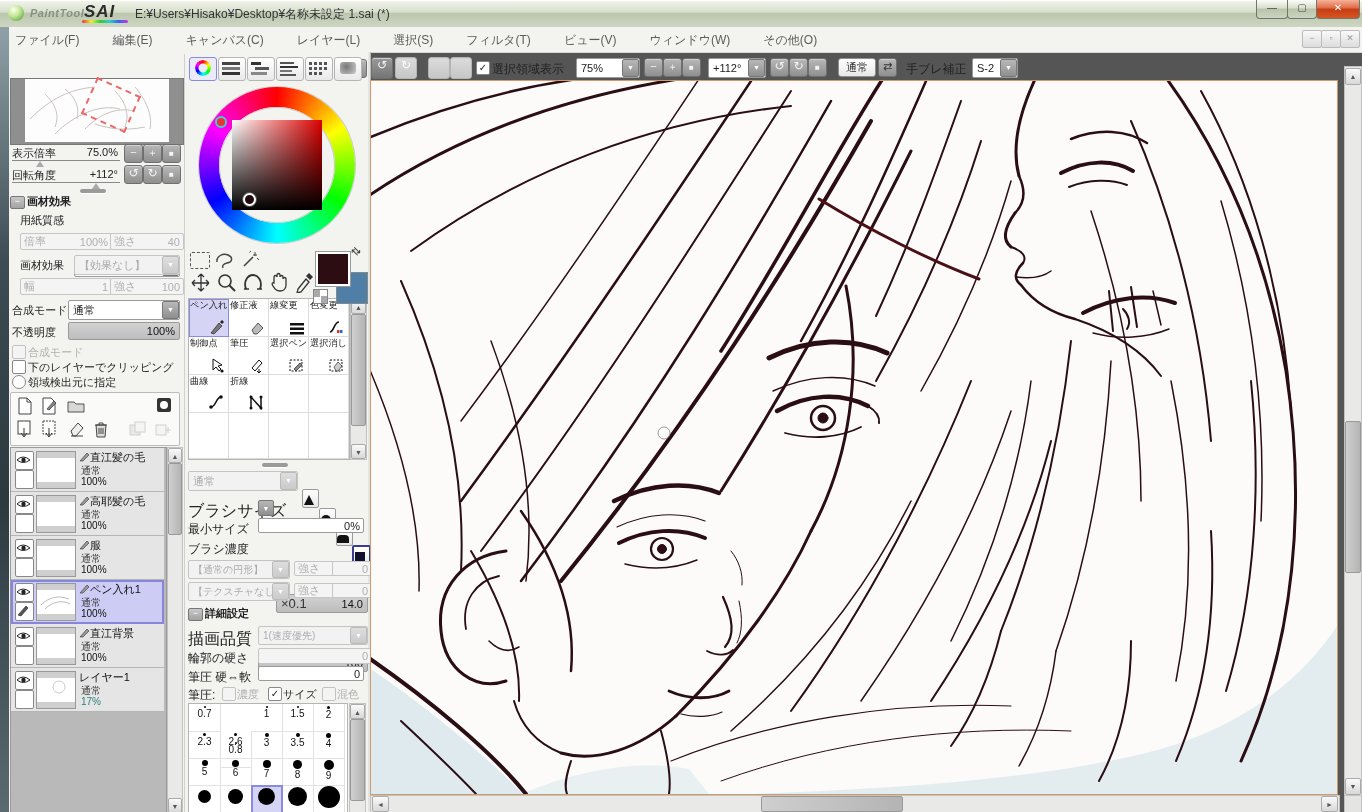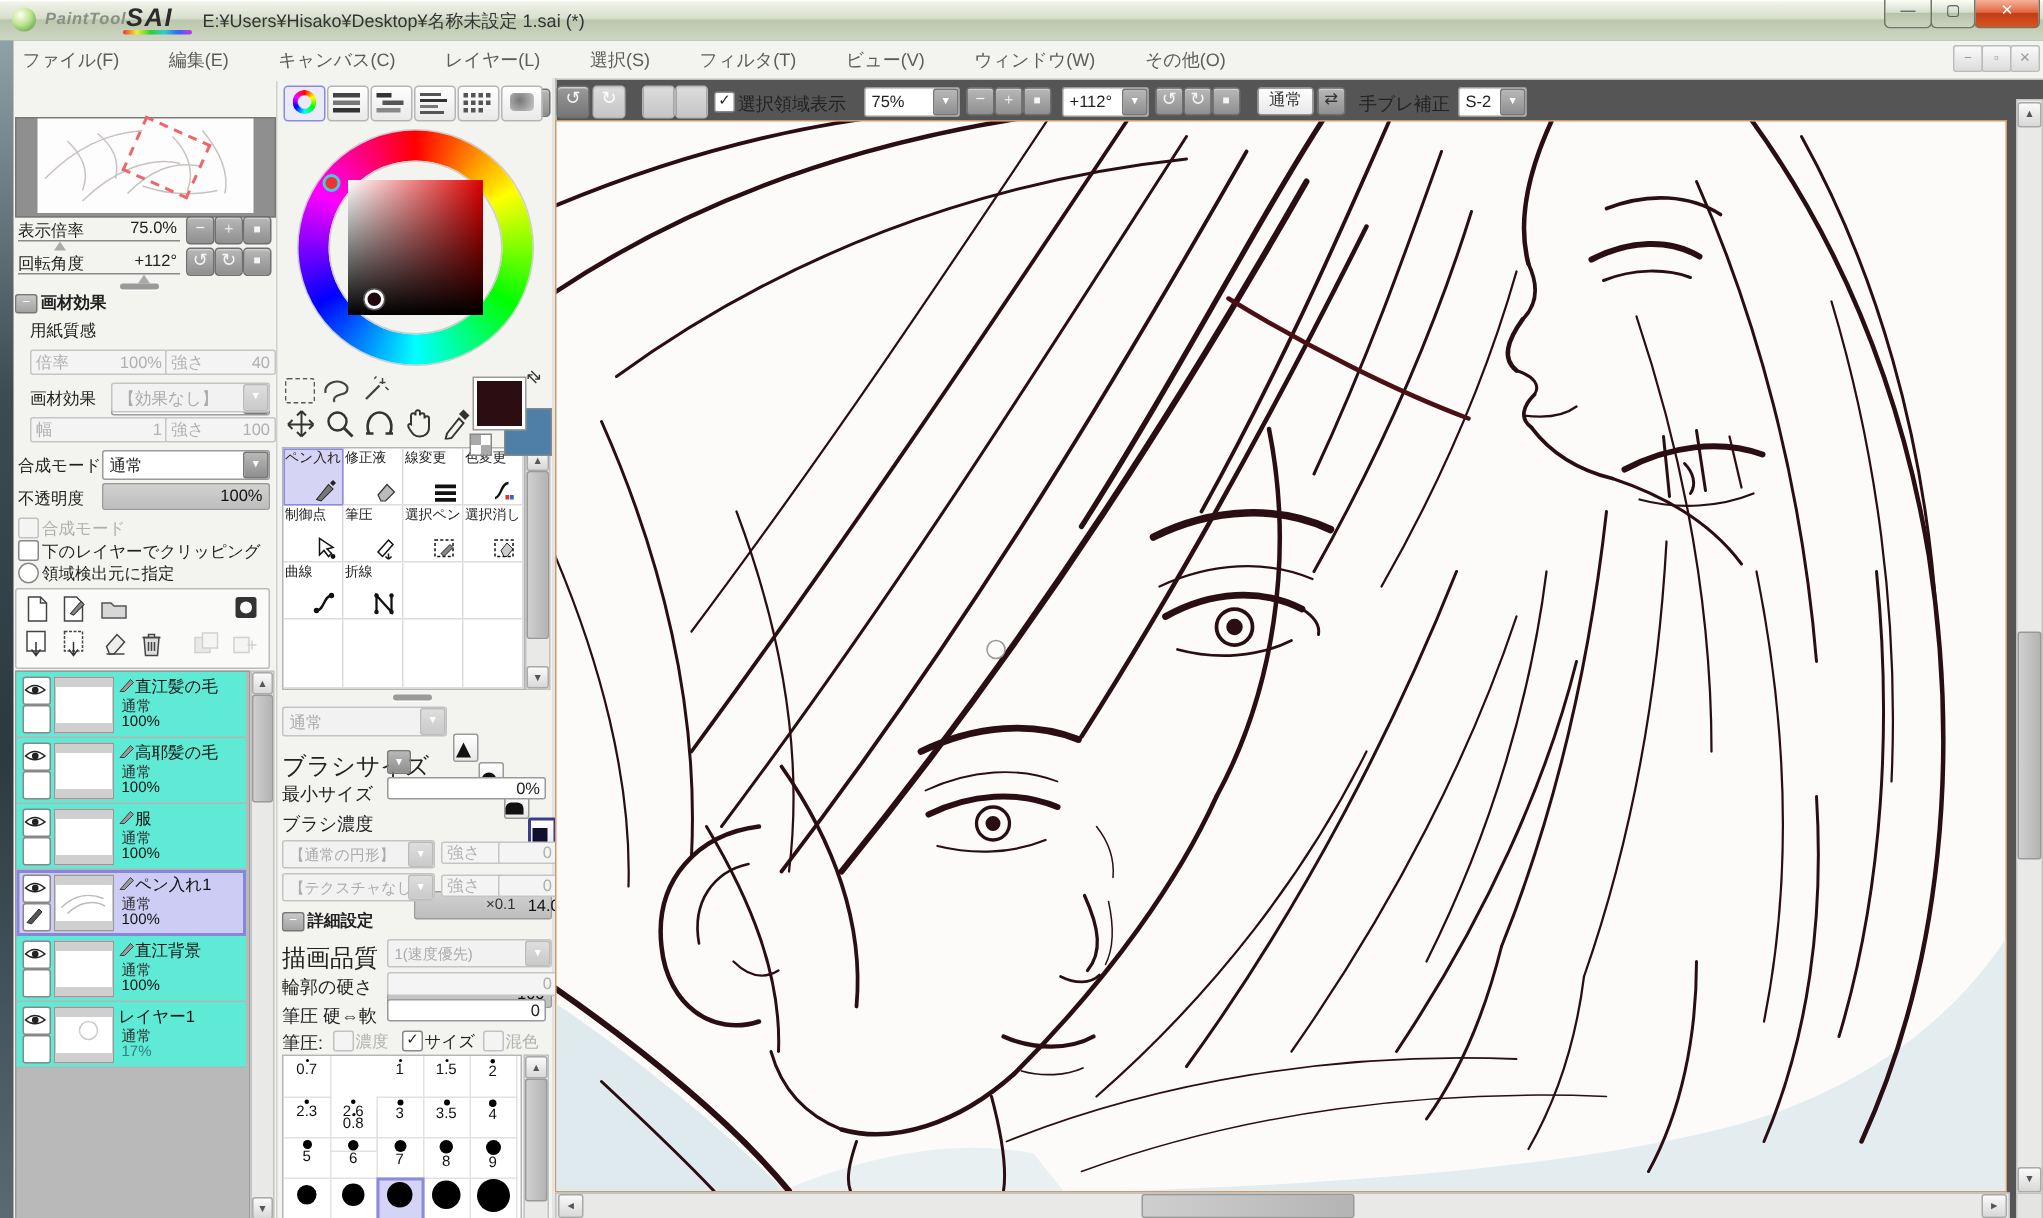--- a/index.html
+++ b/index.html
@@ -49,41 +49,41 @@
   .g-swap::after{content:"⇄";font-size:11px;color:#333;}
   .cb{width:12px;height:12px;border:1px solid #888;background:#fff;display:inline-block;
       text-align:center;line-height:11px;font-size:10px;color:#222;border-radius:2px;}
   .cb.checked::after{content:"✓";font-weight:bold;}
   .cb.dis{border-color:#c2c2c2;background:#f4f4f4;}
   .radio{width:12px;height:12px;border:1px solid #888;background:#fff;border-radius:50%;display:inline-block;}
   .lbl{color:#222;} .lbl.dis{color:#b0b0b0;}
   .slider{background:linear-gradient(#d2d2d2,#bdbdbd);border:1px solid #9a9a9a;border-radius:2px;
      position:relative;display:flex;align-items:center;}
   .slider .sval{flex:1;text-align:right;padding:0 4px;font-size:11px;color:#111;}
-  .slider .smul{padding:0 4px;font-size:10px;color:#333;margin-left:43px;}
+  .slider .smul{padding:0 4px;font-size:13px;color:#333;}
   .mini-box{border:1px solid #c6c6c6;background:#f4f4f4;color:#b0b0b0;border-radius:2px;
      display:flex;align-items:center;padding:0 3px;}
   .grip{width:26px;height:4px;background:#9a9a9a;border-radius:2px;margin:0 auto;box-shadow:0 1px 0 #fff;}
   
   #app-bg{left:0;top:52px;width:370px;height:760px;background:#f3f4f0;}
   #left-edge{left:0;top:27px;width:9px;height:785px;
      background:linear-gradient(180deg,#8fa0a6,#3c4c52 30%,#2c3a40 60%,#5a6a70);}
   #vsep1{left:184px;top:54px;width:1px;height:758px;background:#d0d0cc;}
   #vsep2{left:368px;top:52px;width:2px;height:760px;background:#e4e4e0;border-right:1px solid #b9b9b5;}
   
   #nav-thumb{left:10px;top:78px;width:172px;height:65px;background:#8f8f8f;border:1px solid #777;}
   #nav-art{left:14px;top:0px;width:144px;height:63px;background:#fdfdfd;}
   #nav-rect{left:62px;top:6px;width:44px;height:36px;border:2px dashed #e66;transform:rotate(24deg);}
   
   .hdr-toggle{width:13px;height:11px;background:linear-gradient(#c8c8c8,#a2a2a2);border:1px solid #777;
      border-radius:2px;color:#fff;font-size:9px;line-height:9px;text-align:center;}
   .hdr-toggle::after{content:"−";}
   
   #layer-list{left:10px;top:447px;width:155px;height:365px;background:#b9b9b9;border:1px solid #9a9a9a;}
-  .layer{position:absolute;left:0;width:153px;height:43px;background:#5eead4;border-bottom:1px solid #b5b5b5;}
+  .layer{position:absolute;left:0;width:153px;height:43px;background:#e5e5e5;border-bottom:1px solid #b5b5b5;}
   .layer.sel{background:#ccccf4;outline:2px solid #8886dc;outline-offset:-2px;}
   .layer .vis{position:absolute;left:4px;top:3px;width:17px;height:17px;border:1px solid #888;background:#fff;border-radius:2px;}
   .layer .vis2{position:absolute;left:4px;top:22px;width:17px;height:17px;border:1px solid #888;background:#fff;border-radius:2px;}
   .layer .thumb{position:absolute;left:25px;top:3px;width:38px;height:36px;background:#fff;border:1px solid #999;}
   .layer .thumb::before,.layer .thumb::after{content:"";position:absolute;left:0;width:100%;height:6px;background:#cfcfcf;}
   .layer .thumb::before{top:0;} .layer .thumb::after{bottom:0;}
   .layer .lname{position:absolute;left:68px;top:2px;font-size:11px;color:#111;white-space:nowrap;}
   .layer .lblend{position:absolute;left:70px;top:16px;font-size:10px;color:#333;}
   .layer .lop{position:absolute;left:70px;top:28px;font-size:10px;color:#111;}
   .layer .lop.teal{color:#2f8080;}

